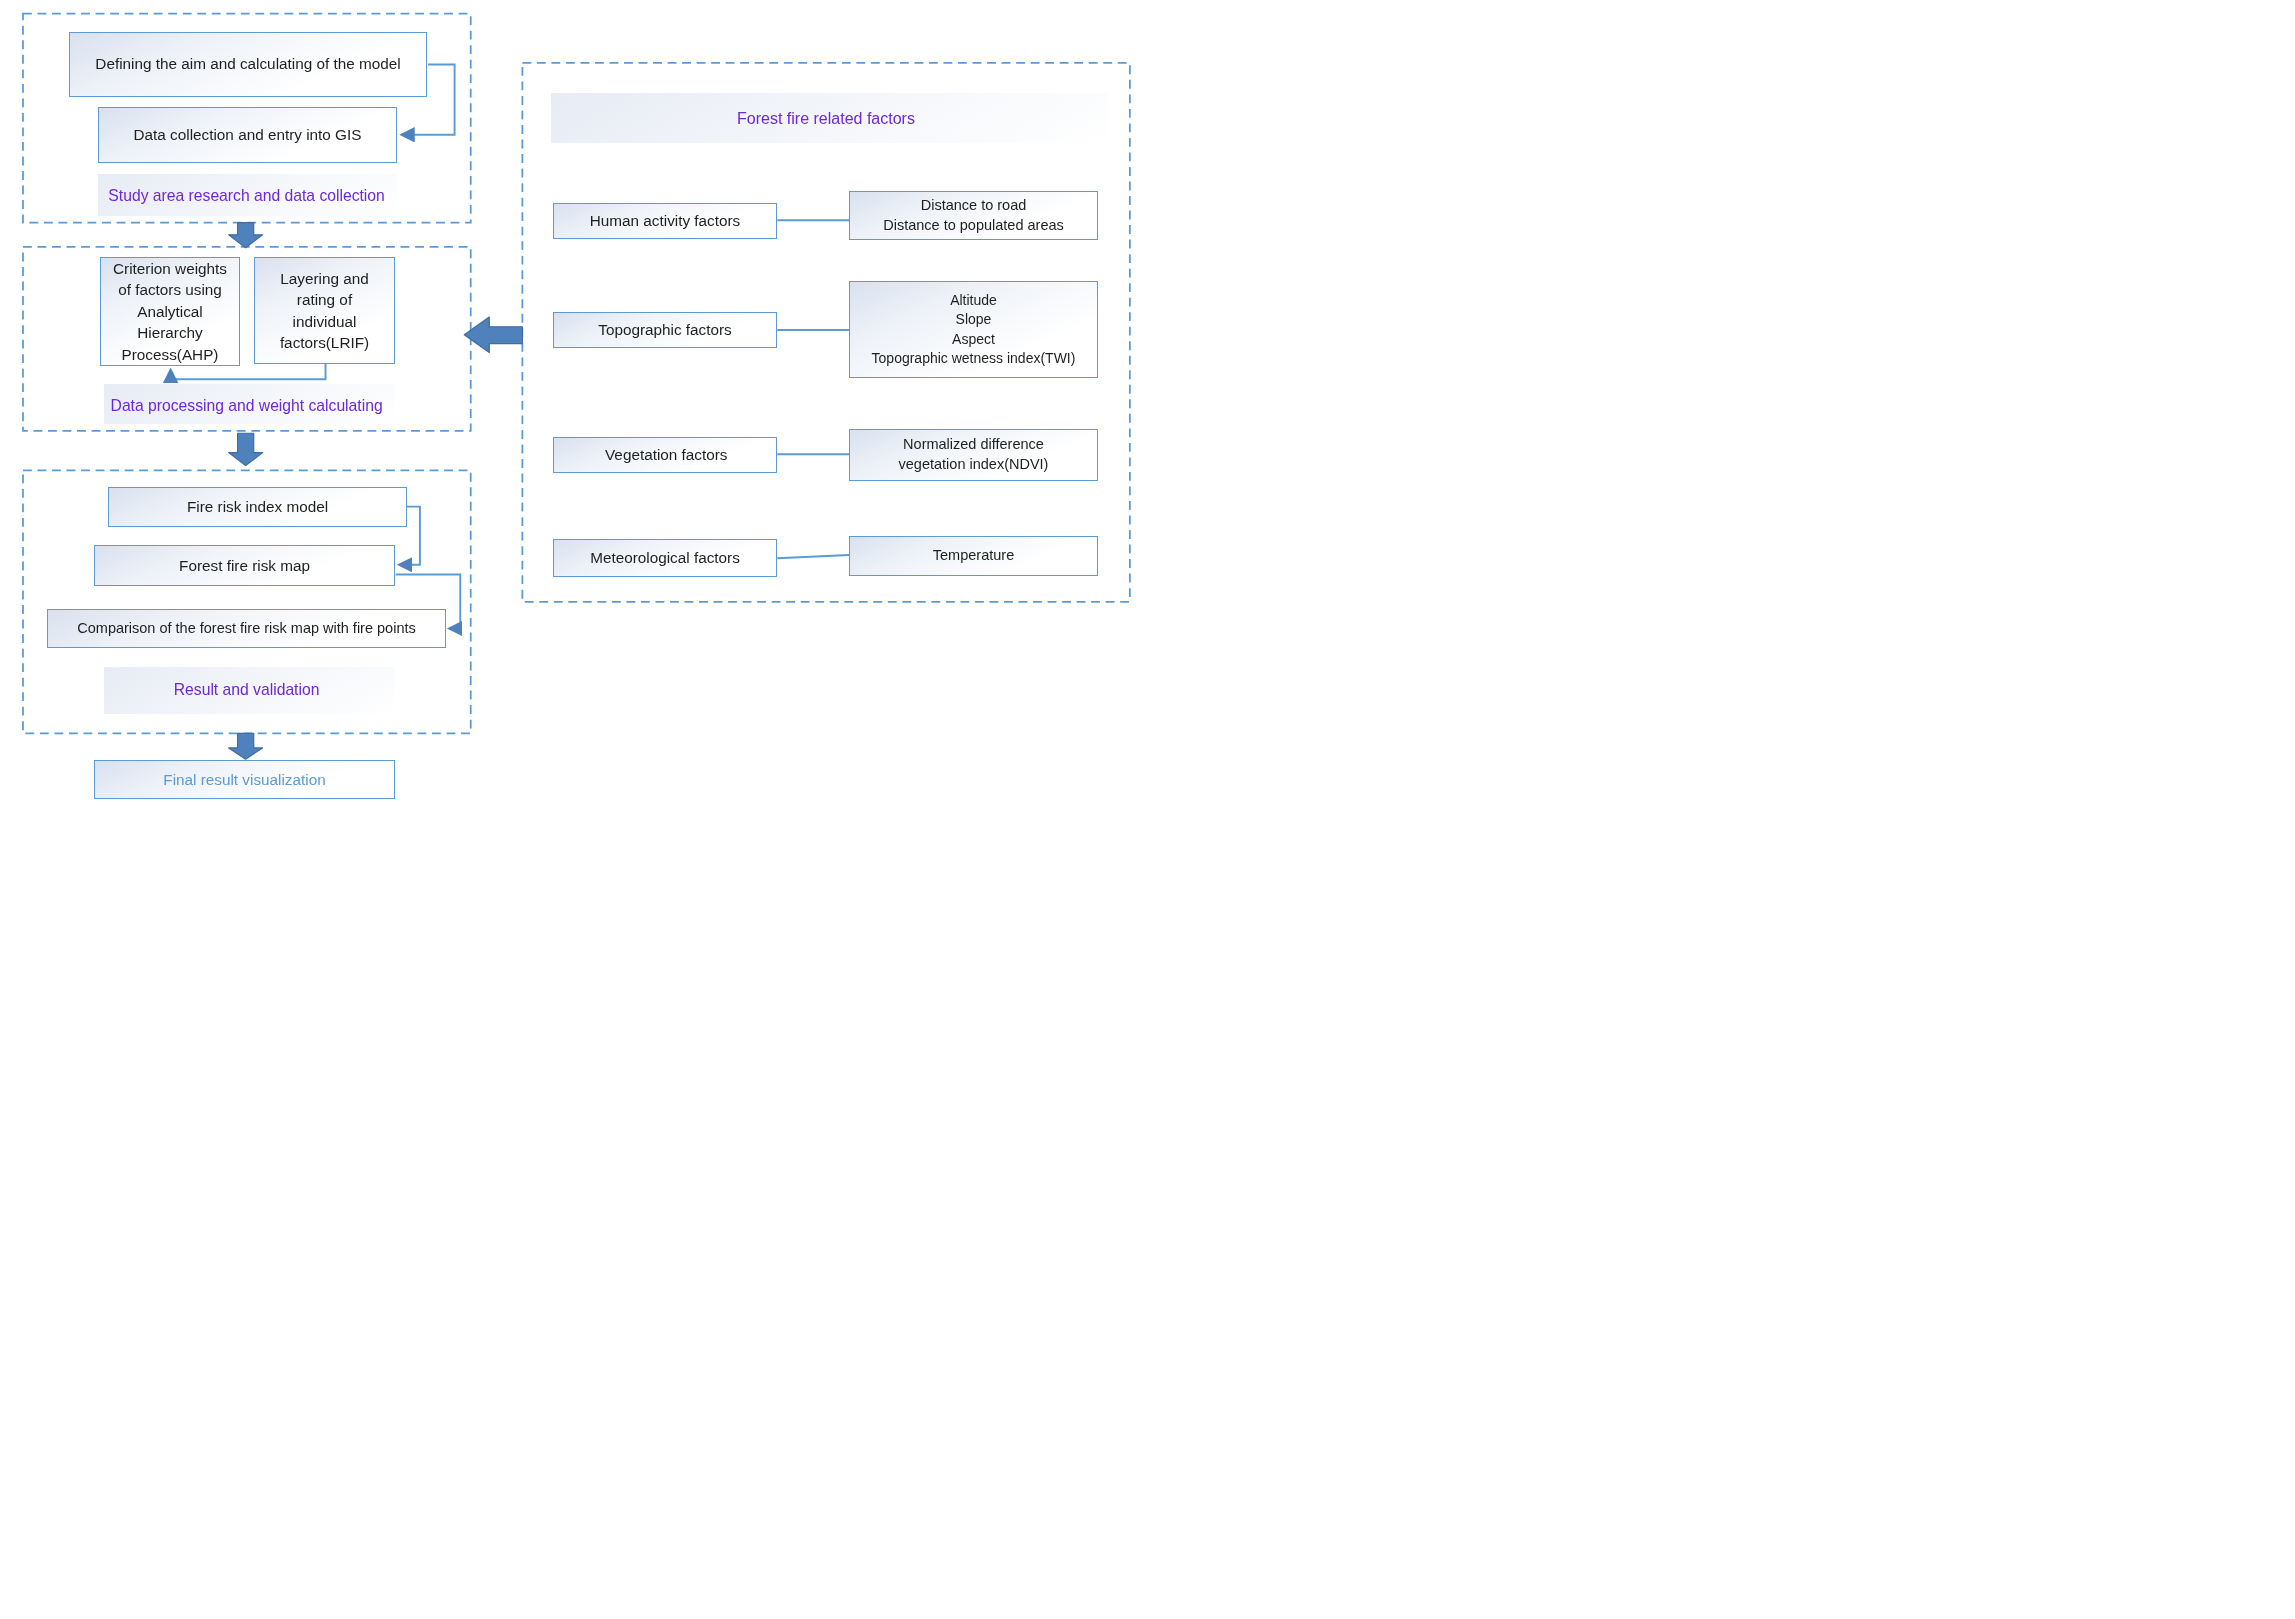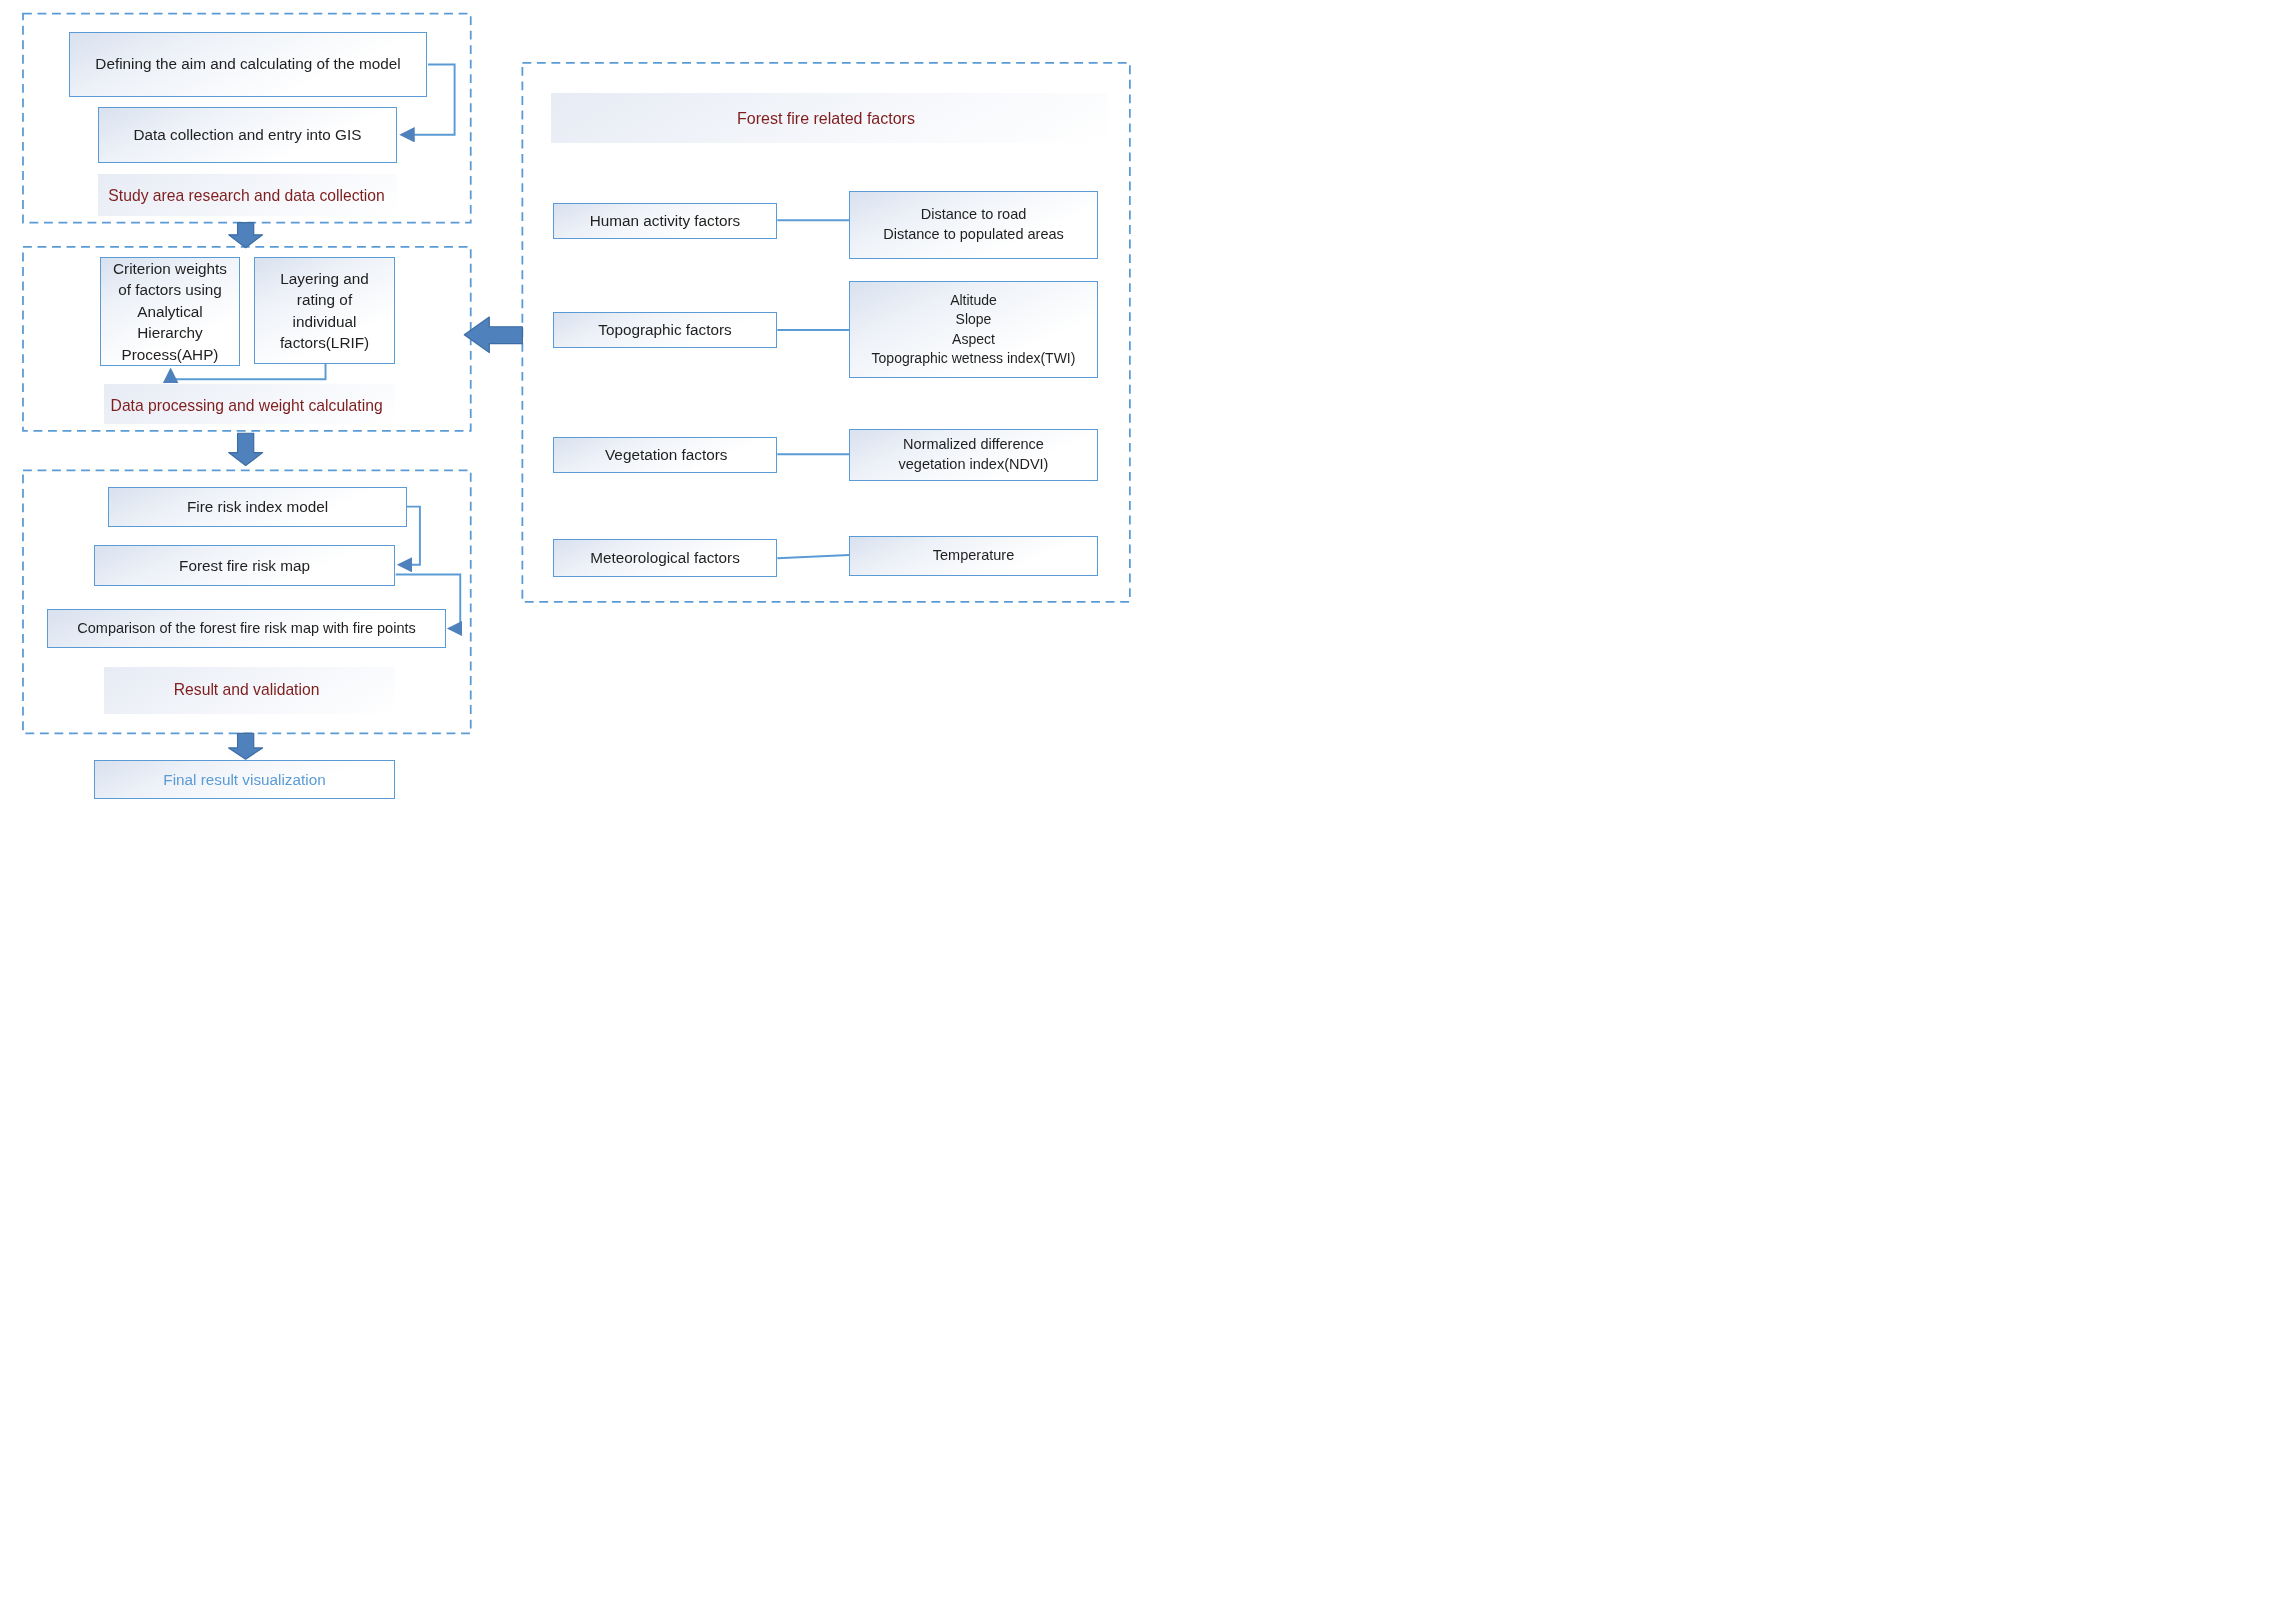--- a/index.html
+++ b/index.html
@@ -32,21 +32,21 @@
     padding: 1.6px 6.5px;
   }
   .oneline { white-space: nowrap; }
   .pre { white-space: pre-line; }
   .band {
     position: absolute;
     background: linear-gradient(150deg, #e7ebf4 0%, #f5f7fb 55%, #ffffff 100%);
   }
   .seclabel {
     position: absolute;
-    color: #7f1d1d;
+    color: #6d28d9;
     font-size: 15.7px;
     text-align: center;
     display: flex;
     align-items: center;
     justify-content: center;
     white-space: nowrap;
   }
   .bluetext { color: #5b9bd5; }
   .vsmall { font-size: 14.5px; line-height: 1.36; }
 </style>
@@ -116,21 +116,21 @@
 
   <div class="seclabel" style="left:22.6px; top:679px; width:448px; height:22.6px;">Result and validation</div>
 
   <div class="box oneline bluetext" style="left:94px; top:760px; width:301px; height:39px;">Final result visualization</div>
 
   <div class="band" style="left:551px; top:93px; width:557px; height:50px;"></div>
 
   <div class="seclabel" style="left:522px; top:107px; width:608px; height:24px; font-size:16px;">Forest fire related factors</div>
 
   <div class="box oneline" style="left:553px; top:203px; width:224px; height:36px;">Human activity factors</div>
-  <div class="box pre vsmall" style="left:849px; top:191px; width:249px; height:68px;">Distance to road
+  <div class="box pre vsmall" style="left:849px; top:191px; width:249px; height:49px;">Distance to road
 Distance to populated areas</div>
 
   <div class="box oneline" style="left:553px; top:312px; width:224px; height:36px;">Topographic factors</div>
   <div class="box pre vsmall" style="left:849px; top:281px; width:249px; height:97px; font-size:14px;">Altitude
 Slope
 Aspect
 Topographic wetness index(TWI)</div>
 
   <div class="box oneline" style="left:553px; top:437px; width:224px; height:36px;padding-left:9px;">Vegetation factors</div>
   <div class="box pre vsmall" style="left:849px; top:429px; width:249px; height:52px;">Normalized difference

